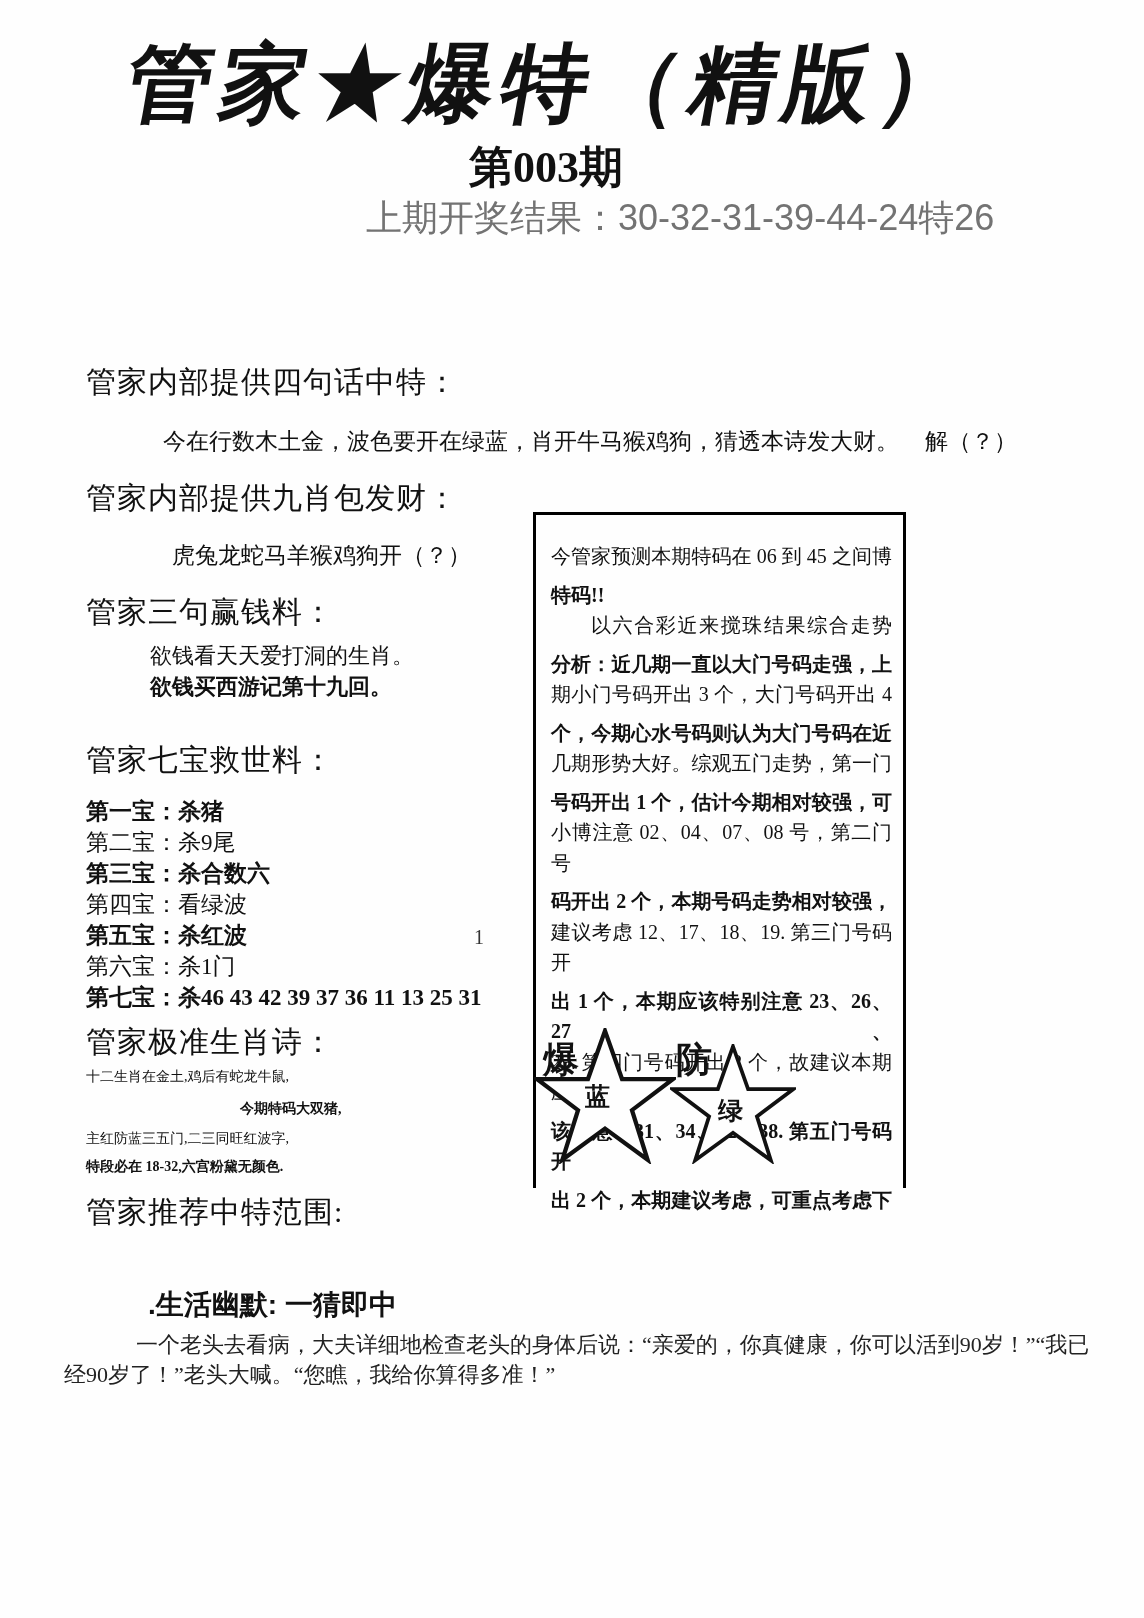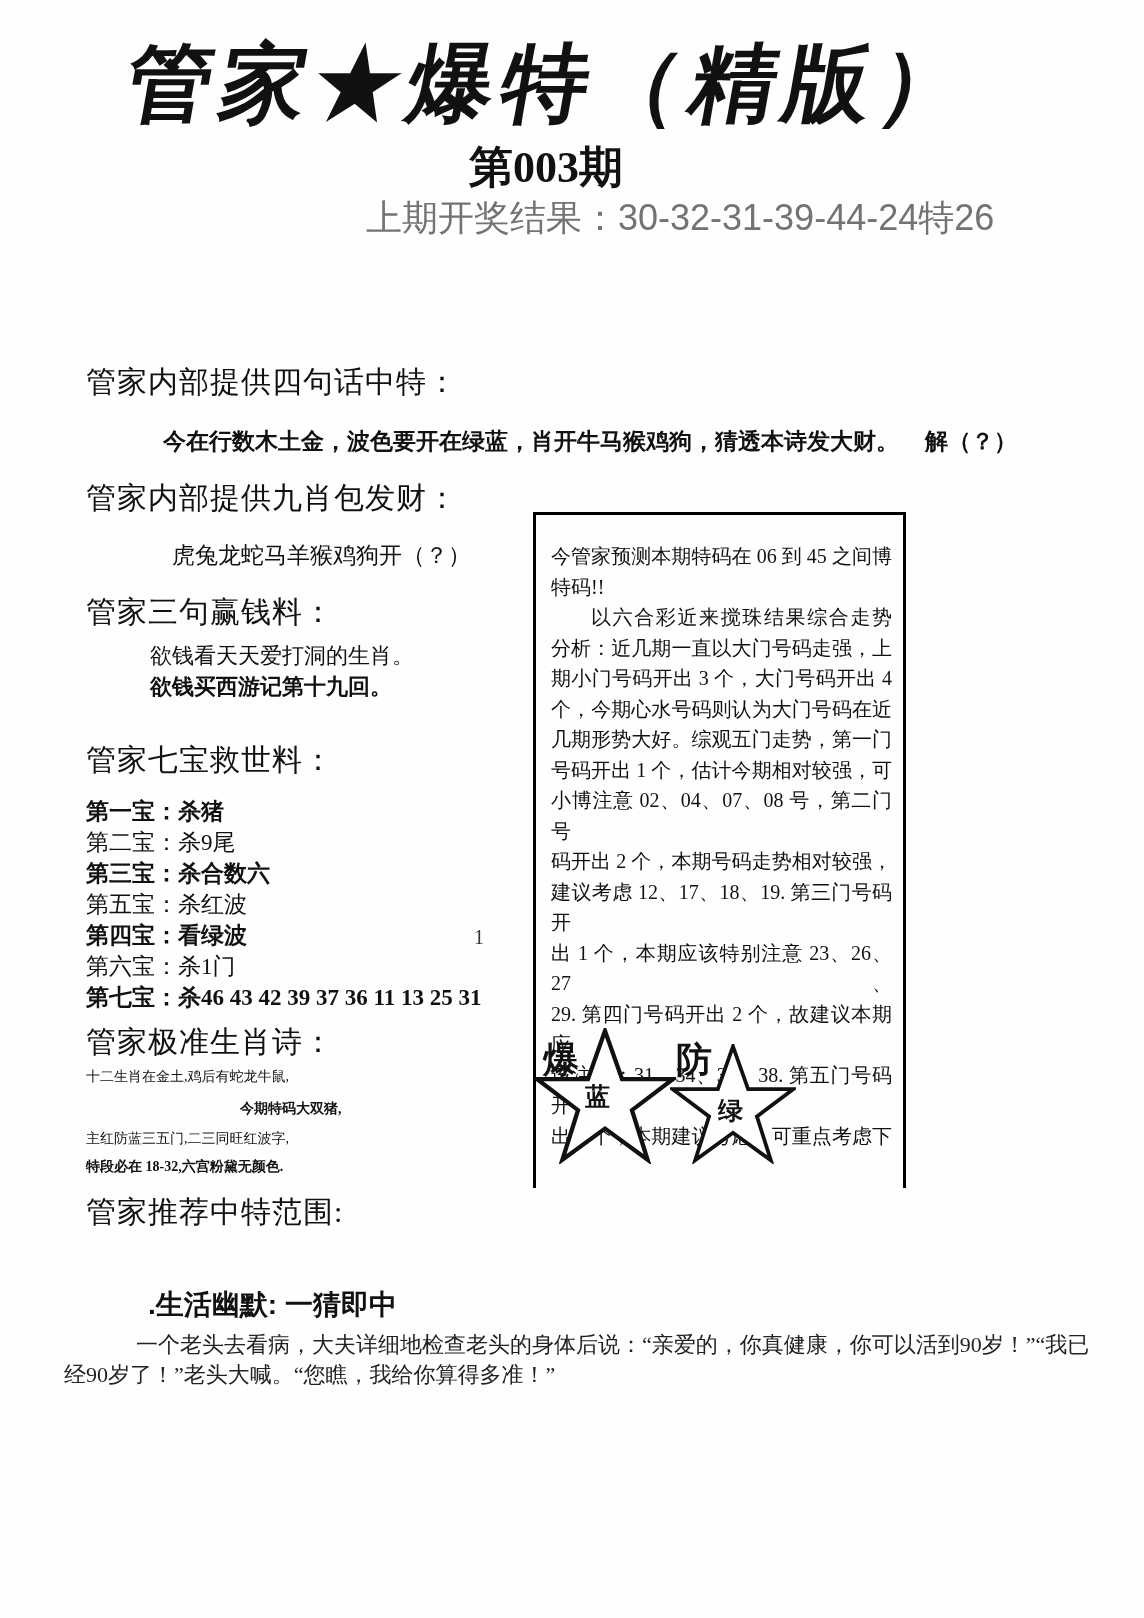--- a/index.html
+++ b/index.html
@@ -8,21 +8,21 @@
   .abs{position:absolute;white-space:nowrap;}
   
   #masthead{left:0;top:26px;width:1100px;text-align:center;font-size:86px;font-weight:bold;
             letter-spacing:8px;transform:skewX(-10deg);font-family:"Liberation Serif",serif;}
   #issue{left:469px;top:138px;font-size:44px;font-weight:bold;}
   #prev-result{left:366px;top:194px;font-size:36px;color:#737373;font-family:"Liberation Sans",sans-serif;}
   #provider{left:380px;top:252px;font-size:32px;}
   
   .sec-heading{font-size:30px;letter-spacing:1px;}
   #h-four{left:86px;top:362px;}
-  #four-line{left:163px;top:426px;font-size:23px;font-weight:bold;}
+  #four-line{left:163px;top:426px;font-size:23px;font-weight:normal;}
   #four-line .answer{margin-left:26px;}
   #h-nine{left:86px;top:478px;}
   #nine-line{left:172px;top:540px;font-size:23px;font-weight:normal;}
   #h-three{left:86px;top:592px;text-align:right;}
   #qian{left:150px;top:640px;font-size:22px;line-height:31px;}
   #qian div:nth-child(2){font-weight:bold;}
   #h-seven{left:86px;top:740px;}
   #treasures{left:86px;top:796px;font-size:23px;line-height:31px;}
   #treasures div:nth-child(odd){font-weight:bold;}
   #h-poem{left:86px;top:1022px;}
@@ -39,21 +39,21 @@
   #joke-1{left:136px;top:1330px;}
   #joke-2{left:64px;top:1360px;}
   #artifact-1{left:474px;top:926px;font-size:20px;color:#333;}
   
   #prediction-box{left:533px;top:512px;width:373px;height:676px;border:3px solid #000;border-bottom:none;
                   box-sizing:border-box;}
   #box-lines{position:absolute;left:15px;right:11px;top:26px;font-size:20px;line-height:30.5px;}
   .box-line{text-align:justify;text-align-last:justify;white-space:normal;}
   .box-line.left{text-align:left;text-align-last:left;}
   .box-line.indent{text-indent:2em;}
-  .box-line.semi{font-weight:normal;}
+  .box-line.semi{font-weight:bold;margin-top:8px;}
   
   .star-svg{position:absolute;}
   #star-left-svg{left:534px;top:1028px;width:142px;height:136px;}
   #star-right-svg{left:670px;top:1044px;width:126px;height:120px;}
   .star-outer{position:absolute;font-size:36px;font-weight:bold;z-index:3;}
   #label-bao{left:543px;top:1036px;}
   #label-fang{left:676px;top:1036px;}
   .star-inner{position:absolute;font-size:25px;font-weight:bold;z-index:3;}
   #label-lan{left:585px;top:1080px;}
   #label-lv{left:718px;top:1094px;}
@@ -77,22 +77,22 @@
   <div class="abs" id="qian">
     <div>欲钱看天天爱打洞的生肖。</div>
     <div>欲钱买西游记第十九回。</div>
   </div>
 
   <div class="abs sec-heading" id="h-seven">管家七宝救世料：</div>
   <div class="abs" id="treasures">
     <div>第一宝：杀猪</div>
     <div>第二宝：杀9尾</div>
     <div>第三宝：杀合数六</div>
+    <div>第四宝：看绿波</div>
     <div>第五宝：杀红波</div>
-    <div>第四宝：看绿波</div>
     <div>第六宝：杀1门</div>
     <div>第七宝：杀46 43 42 39 37 36 11 13 25 31</div>
   </div>
 
   <div class="abs sec-heading" id="h-poem">管家极准生肖诗：</div>
   <div class="abs poem-line" id="poem-1">十二生肖在金土,鸡后有蛇龙牛鼠,</div>
   <div class="abs poem-line" id="poem-2">今期特码大双猪,</div>
   <div class="abs poem-line" id="poem-3">主红防蓝三五门,二三同旺红波字,</div>
   <div class="abs poem-line" id="poem-4">特段必在 18-32,六宫粉黛无颜色.</div>
 

